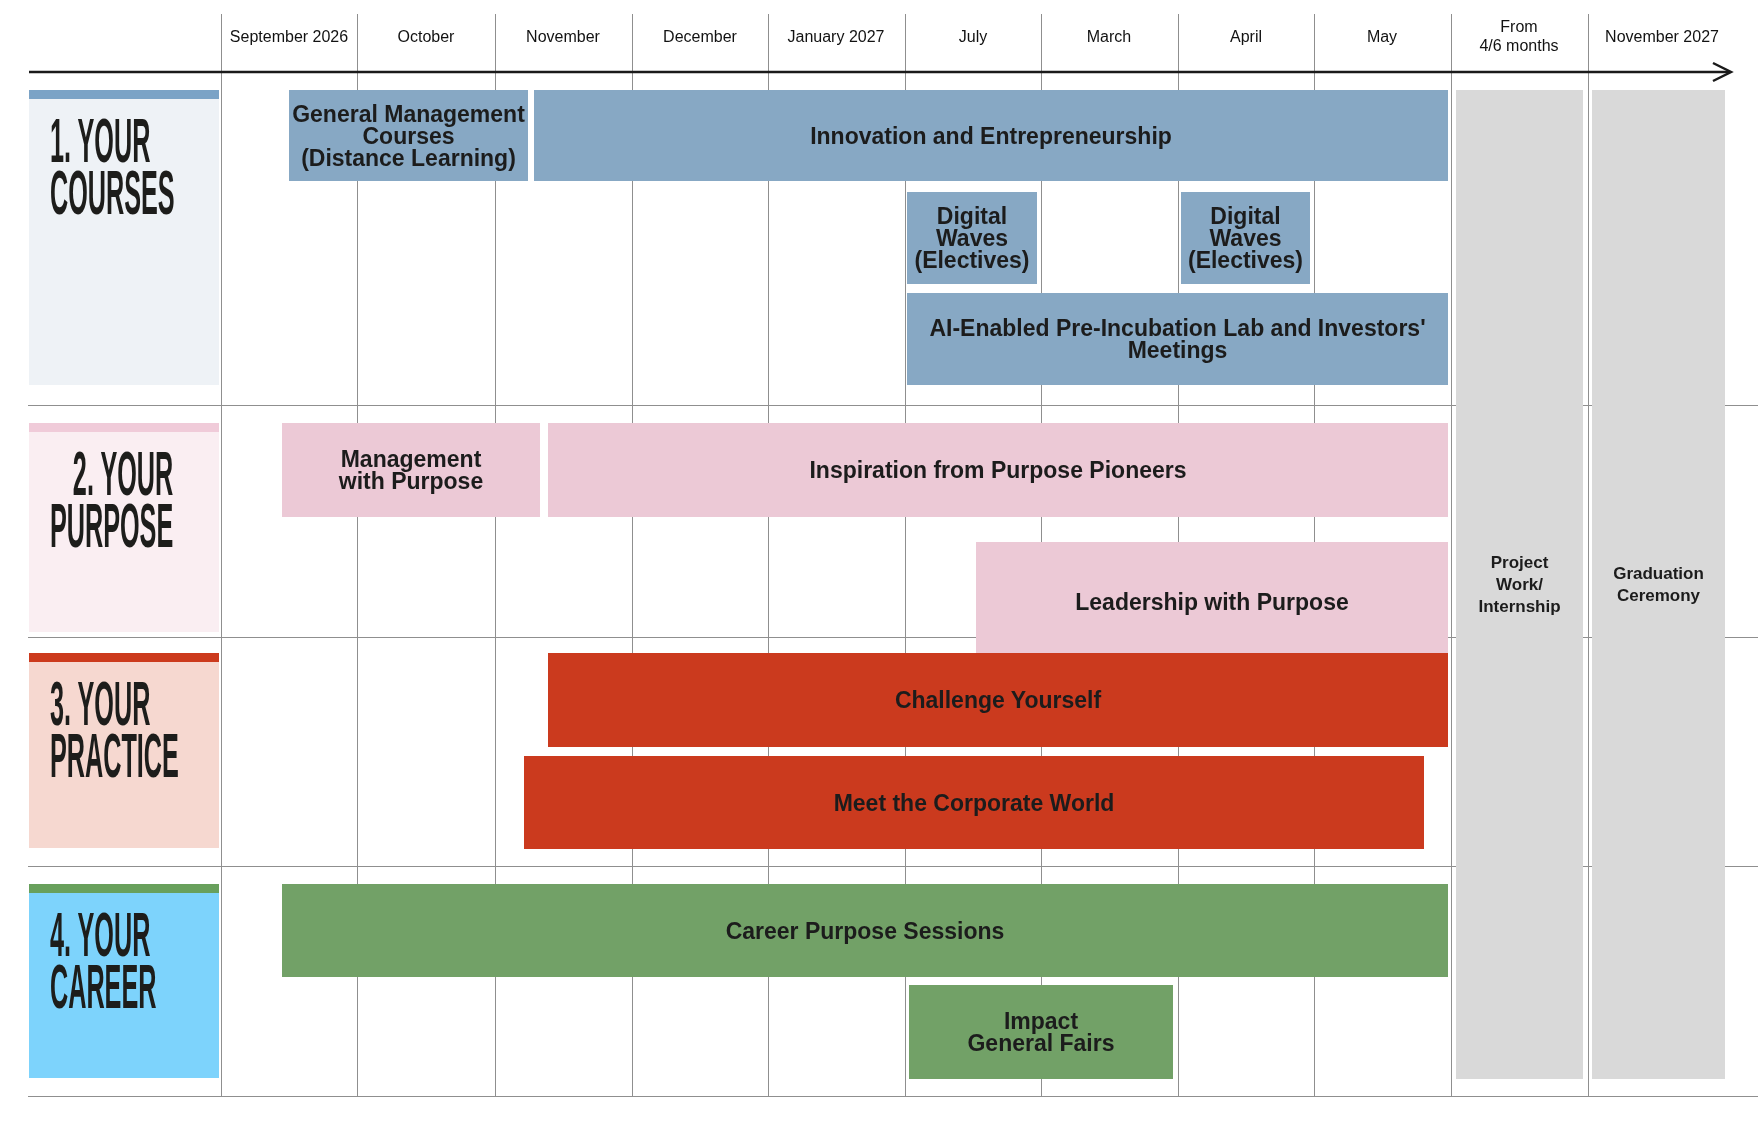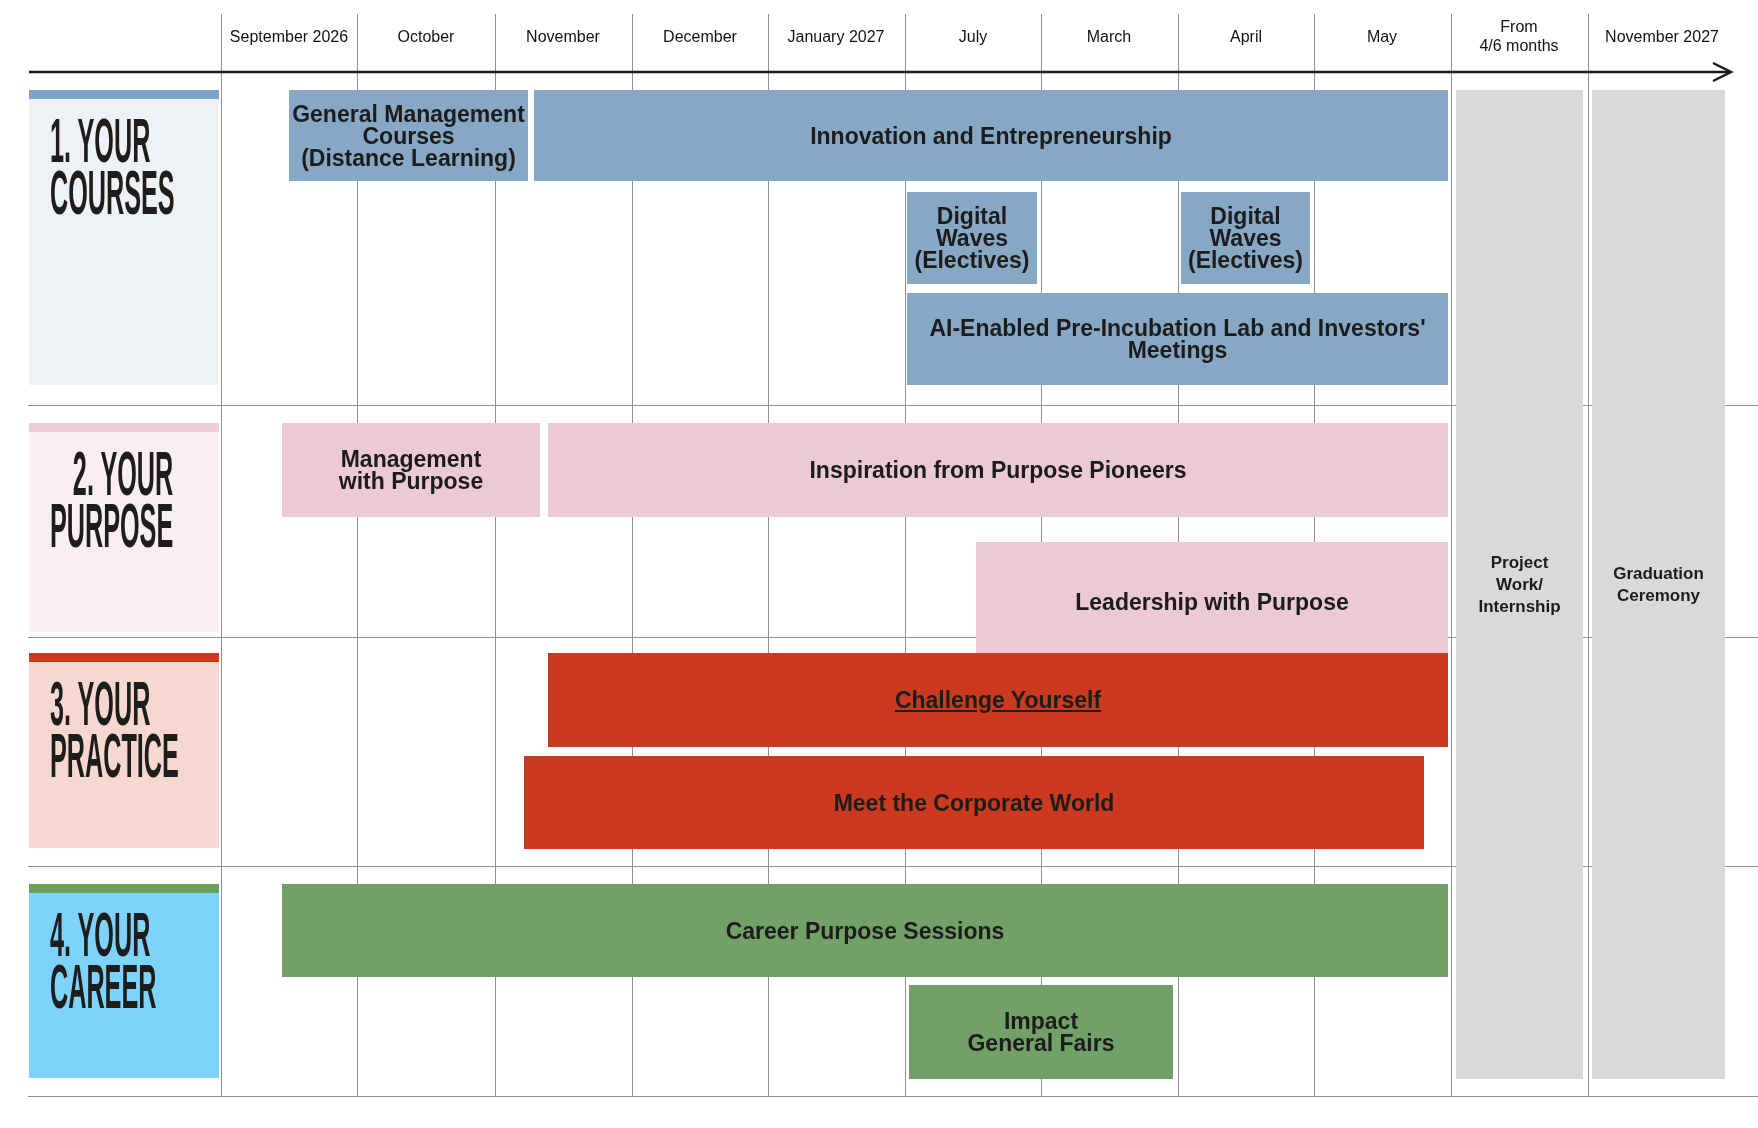--- a/index.html
+++ b/index.html
@@ -96,21 +96,21 @@
 Waves
 (Electives)</div>
     <div class="bar" style="left: 1181px; top: 192px; width: 129px; height: 92px; background: rgb(135, 168, 196);">Digital
 Waves
 (Electives)</div>
     <div class="bar" style="left: 907px; top: 293px; width: 541px; height: 92px; background: rgb(135, 168, 196);">AI-Enabled Pre-Incubation Lab and Investors' Meetings</div>
     <div class="bar" style="left: 282px; top: 423px; width: 258px; height: 94px; background: rgb(236, 201, 214);">Management
 with Purpose</div>
     <div class="bar" style="left: 548px; top: 423px; width: 900px; height: 94px; background: rgb(236, 201, 214);">Inspiration from Purpose Pioneers</div>
     <div class="bar" style="left: 976px; top: 525px; width: 472px; height: 120px; background: rgb(236, 201, 214); margin-top: 17px;">Leadership with Purpose</div>
-    <div class="bar" style="left: 548px; top: 653px; width: 900px; height: 94px; background: rgb(203, 58, 30); text-decoration: underline;">Challenge Yourself</div>
+    <div class="bar" style="left: 548px; top: 653px; width: 900px; height: 94px; background: rgb(203, 58, 30);">Challenge Yourself</div>
     <div class="bar" style="left: 524px; top: 756px; width: 900px; height: 93px; background: rgb(203, 58, 30);">Meet the Corporate World</div>
     <div class="bar" style="left: 282px; top: 884px; width: 1166px; height: 93px; background: rgb(114, 161, 103);">Career Purpose Sessions</div>
     <div class="bar" style="left: 909px; top: 985px; width: 264px; height: 94px; background: rgb(114, 161, 103);">Impact
 General Fairs</div>
     <div class="side-col" style="left: 1456px; top: 90px; width: 127px; height: 989px; background: rgb(217, 217, 217);">Project
 Work/
 Internship</div>
     <div class="side-col" style="left: 1592px; top: 90px; width: 133px; height: 989px; background: rgb(217, 217, 217);">Graduation
 Ceremony</div>
   </div>

